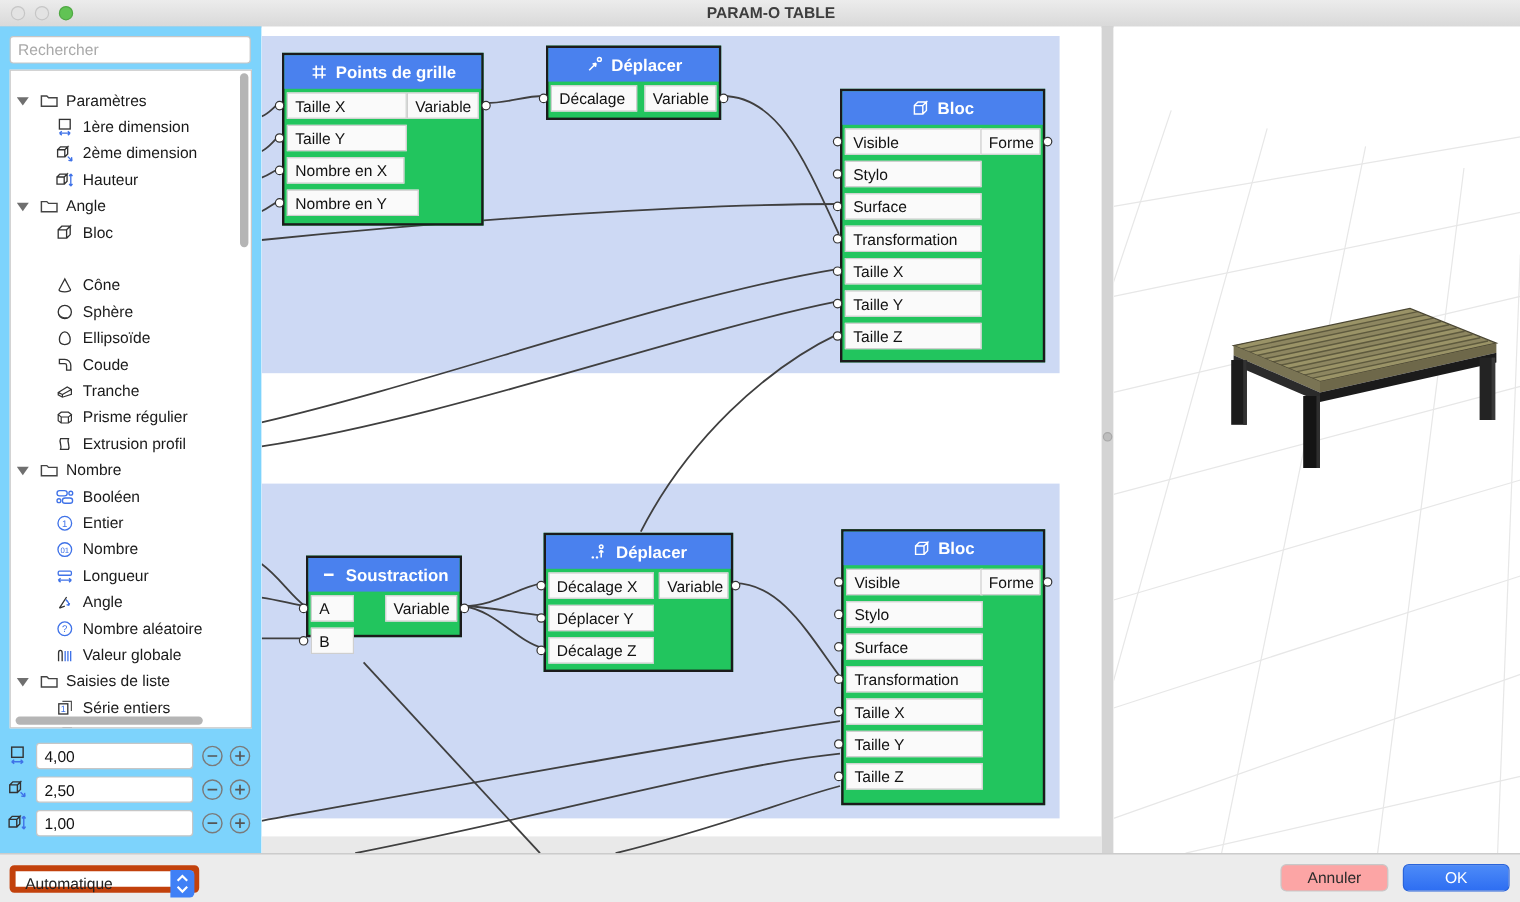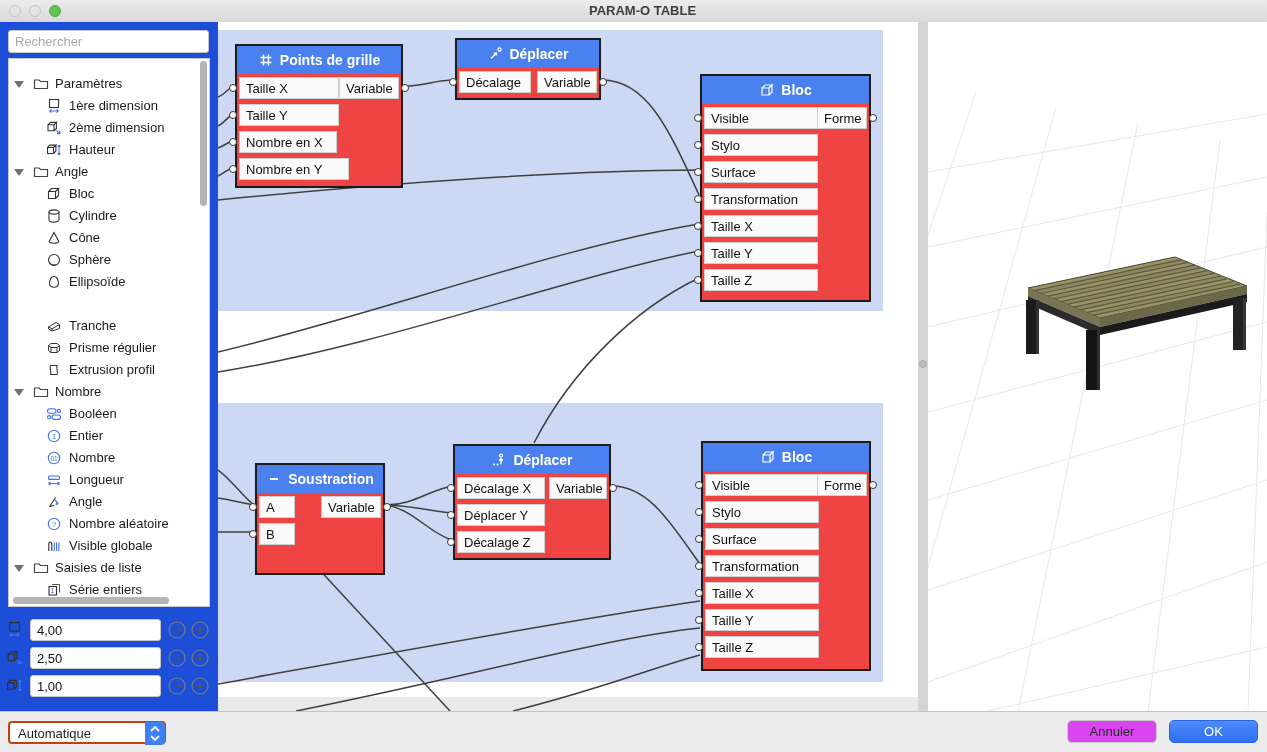--- a/index.html
+++ b/index.html
@@ -8,21 +8,21 @@
   
   .titlebar{position:absolute;left:0;top:0;width:100%;height:22px;
     background:linear-gradient(#ececec,#d9d9d9);border-bottom:1px solid #bdbdbd;}
   .titlebar .title{position:absolute;left:0;right:0;top:3px;text-align:center;
     font-weight:bold;color:#3d3d3d;font-size:13px;margin-left:18px;}
   .tl{position:absolute;top:5px;width:12px;height:12px;border-radius:50%;box-sizing:border-box;}
   .tl.c1{left:9px;background:#e3e3e3;border:1px solid #c6c6c6;}
   .tl.c2{left:29px;background:#e3e3e3;border:1px solid #c6c6c6;}
   .tl.c3{left:49px;background:#61c354;border:1px solid #4fa843;}
   
-  .sidebar{position:absolute;left:0;top:22px;width:218px;height:689px;background:#1d4ed8;}
+  .sidebar{position:absolute;left:0;top:22px;width:218px;height:689px;background:#7dd3fc;}
   .search input{position:absolute;left:8px;top:8px;width:201px;height:23px;box-sizing:border-box;
     border:1px solid #c6c6c6;border-radius:3px;background:#fff;font:13px "Liberation Sans",sans-serif;
     color:#222;padding:0 6px;outline:none;}
   .search input::placeholder{color:#a9a9a9;}
   .tree{position:absolute;left:8px;top:36px;width:202px;height:549px;background:#fff;
     border:1px solid #c9c9c9;box-sizing:border-box;overflow:hidden;}
   .trow{position:absolute;left:0;width:100%;height:22px;line-height:22px;white-space:nowrap;margin-top:12px;}
   .trow .tri{position:absolute;left:4px;top:6px;}
   .trow .fold{position:absolute;left:24px;top:3px;}
   .trow .flabel{position:absolute;left:46px;top:0;}
@@ -37,47 +37,47 @@
     padding:0 6px;color:#111;outline:none;}
   .step{position:absolute;top:2px;width:18px;height:18px;}
   .step.minus{left:168px;} .step.plus{left:191px;}
   
   .canvas{position:absolute;left:218px;top:22px;width:700px;height:689px;background:#fff;overflow:hidden;}
   .band{position:absolute;left:0;width:665px;background:#cdd9f4;}
   .band.top{top:8px;height:281px;}
   .band.bot{top:381px;height:279px;}
   .canvas-bottom{position:absolute;left:0;top:675px;width:700px;height:14px;background:#e9e9e9;}
   .wires{position:absolute;left:0;top:0;z-index:2;pointer-events:none;}
-  .node{position:absolute;z-index:3;background:#ef4444;border:2px solid #1b1b1b;box-sizing:border-box;padding-left:28px;}
+  .node{position:absolute;z-index:3;background:#22c55e;border:2px solid #1b1b1b;box-sizing:border-box;padding-left:28px;}
   .nhead{position:absolute;left:0;top:0;width:100%;height:28px;background:#4a81ee;
     color:#fff;font-weight:bold;font-size:14px;text-align:center;line-height:28px;}
   .nhead svg{vertical-align:-3px;margin-right:6px;}
   .nrow{position:absolute;height:22px;line-height:22px;background:#fafafa;border:1px solid #cfcfcf;
     box-sizing:border-box;padding:0 6px;font-size:13px;color:#111;}
   .nrow.in{left:2px;}
   .nrow.out{text-align:right;}
   .port{position:absolute;width:8px;height:8px;border-radius:50%;background:#fff;
     border:1.5px solid #333;box-sizing:border-box;top:50%;margin-top:-4px;}
   .port.pin{left:-11px;}
   .port.pout{right:-11px;}
   
   .divider{position:absolute;left:918px;top:22px;width:10px;height:689px;background:#d4d4d4;}
   .divider .knob{position:absolute;left:1px;top:338px;width:8px;height:8px;border-radius:50%;
     background:#bdbdbd;border:1px solid #a8a8a8;box-sizing:border-box;}
   .preview{position:absolute;left:928px;top:22px;width:339px;height:689px;background:#fff;overflow:hidden;}
   
   .footer{position:absolute;left:0;top:711px;width:100%;height:41px;background:#ececec;
     border-top:1px solid #c4c4c4;box-sizing:border-box;}
   .modesel{position:absolute;left:8px;top:9px;width:158px;height:23px;background:#fff;
-    border:2px solid #c2410c;border-radius:4px;box-sizing:border-box;line-height:21px;padding-left:8px;color:#222;}
+    border:5px solid #c2410c;border-radius:4px;box-sizing:border-box;line-height:21px;padding-left:8px;color:#222;}
   .modesel .cap{position:absolute;right:-1px;top:-1px;width:20px;height:23px;background:#3f80f6;
     border-radius:0 4px 4px 0;}
   .btn{position:absolute;top:8px;height:23px;border-radius:5px;text-align:center;line-height:22px;
     font-size:13px;box-sizing:border-box;}
-  .btn.cancel{left:1067px;width:90px;background:#d946ef;border:1px solid #c8c8c8;color:#2b2b2b;}
+  .btn.cancel{left:1067px;width:90px;background:#fca5a5;border:1px solid #c8c8c8;color:#2b2b2b;}
   .btn.ok{left:1169px;width:89px;background:linear-gradient(#4d8bf8,#2e6ef2);color:#fff;border:1px solid #2a64da;}
 </style>
 </head>
 <body>
 
 <div class="app">
 
   <div class="titlebar">
     <span class="tl c1"></span>
     <span class="tl c2"></span>
@@ -214,43 +214,43 @@
             <use href="#folder"></use>
           </svg>
           <span class="flabel">Angle</span>
         </div>
       <div class="trow" style="top:112px">
           <svg class="cicon" width="16" height="16">
             <use href="#cube"></use>
           </svg>
           <span class="clabel">Bloc</span>
         </div>
-      <div class="trow" style="top:134px">
-          <svg class="cicon" width="16" height="16">
-            <use href="#cyl"></use>
-          </svg>
-          <span class="clabel">Cylindre</span>
-        </div>
       <div class="trow" style="top:156px">
           <svg class="cicon" width="16" height="16">
             <use href="#cone"></use>
           </svg>
           <span class="clabel">Cône</span>
         </div>
       <div class="trow" style="top:178px">
           <svg class="cicon" width="16" height="16">
             <use href="#sph"></use>
           </svg>
           <span class="clabel">Sphère</span>
         </div>
       <div class="trow" style="top:200px">
           <svg class="cicon" width="16" height="16">
             <use href="#ell"></use>
           </svg>
           <span class="clabel">Ellipsoïde</span>
+        </div>
+      <div class="trow" style="top:222px">
+          <svg class="cicon" width="16" height="16">
+            <use href="#elb"></use>
+          </svg>
+          <span class="clabel">Coude</span>
         </div>
       <div class="trow" style="top:244px">
           <svg class="cicon" width="16" height="16">
             <use href="#sli"></use>
           </svg>
           <span class="clabel">Tranche</span>
         </div>
       <div class="trow" style="top:266px">
           <svg class="cicon" width="16" height="16">
             <use href="#pri"></use>
@@ -305,21 +305,21 @@
       <div class="trow" style="top:442px">
           <svg class="cicon" width="16" height="16">
             <use href="#ran"></use>
           </svg>
           <span class="clabel">Nombre aléatoire</span>
         </div>
       <div class="trow" style="top:464px">
           <svg class="cicon" width="16" height="16">
             <use href="#glo"></use>
           </svg>
-          <span class="clabel">Visible globale</span>
+          <span class="clabel">Valeur globale</span>
         </div>
       <div class="trow" style="top:486px">
           <svg class="tri" width="12" height="10">
             <use href="#tri"></use>
           </svg>
           <svg class="fold" width="16" height="16">
             <use href="#folder"></use>
           </svg>
           <span class="flabel">Saisies de liste</span>
         </div>
@@ -463,21 +463,21 @@
       <div class="nrow in" style="top:31px;width:114px"><span>Visible</span><span class="port pin"></span></div>
       <div class="nrow in" style="top:58px;width:114px"><span>Stylo</span><span class="port pin"></span></div>
       <div class="nrow in" style="top:85px;width:114px"><span>Surface</span><span class="port pin"></span></div>
       <div class="nrow in" style="top:112px;width:114px"><span>Transformation</span><span class="port pin"></span></div>
       <div class="nrow in" style="top:139px;width:114px"><span>Taille X</span><span class="port pin"></span></div>
       <div class="nrow in" style="top:166px;width:114px"><span>Taille Y</span><span class="port pin"></span></div>
       <div class="nrow in" style="top:193px;width:114px"><span>Taille Z</span><span class="port pin"></span></div>
       <div class="nrow out" style="top:31px;right:2px;width:50px"><span>Forme</span><span class="port pout"></span></div>
     </div>
 
-    <div class="node" style="left:37px;top:441px;width:130px;height:112px">
+    <div class="node" style="left:37px;top:441px;width:130px;height:68px">
       <div class="nhead"><svg width="16" height="16" viewBox="0 0 16 16">
             <use href="#hminus"></use>
           </svg><span>Soustraction</span></div>
       <div class="nrow in" style="top:31px;width:36px"><span>A</span><span class="port pin"></span></div>
       <div class="nrow in" style="top:58px;width:36px"><span>B</span><span class="port pin"></span></div>
       <div class="nrow out" style="top:31px;right:2px;width:60px"><span>Variable</span><span class="port pout"></span></div>
     </div>
 
     <div class="node" style="left:235px;top:422px;width:158px;height:116px">
       <div class="nhead"><svg width="16" height="16" viewBox="0 0 16 16">

